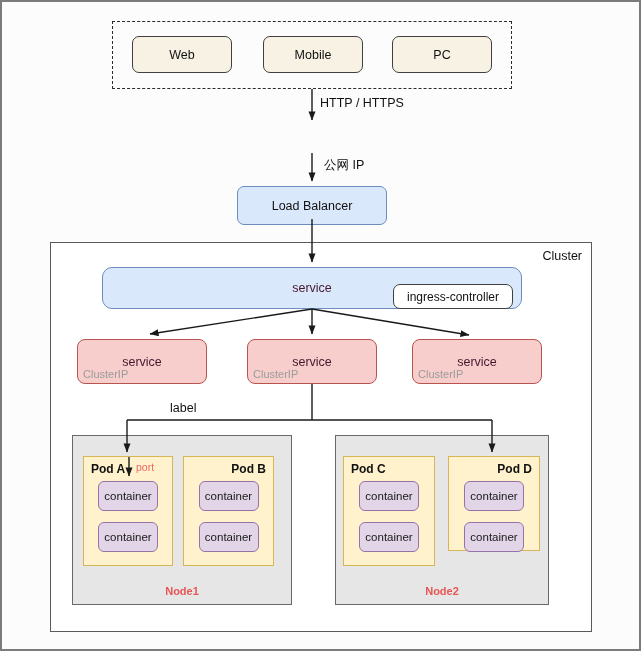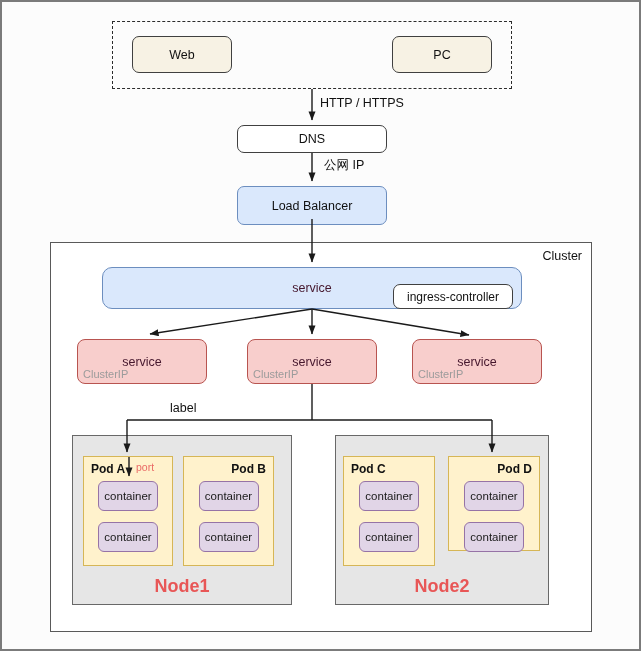--- a/index.html
+++ b/index.html
@@ -19,21 +19,21 @@
   .plain-box{background:#ffffff;border:1px solid #404040;}
   .blue-box{background:#DAE8FC;border:1px solid #6C8EBF;}
   .service-box{background:#F8CECC;border:1px solid #B85450;border-radius:8px;color:#45172D;}
   .service-sub{position:absolute;left:5px;bottom:3px;font-size:11px;color:#9b9b9b;}
   .cluster-box{background:#FFFFFF;border:1px solid #595959;}
   .cluster-label{position:absolute;top:6px;right:9px;font-size:12.5px;color:#111;}
   .ingress-box{background:#DAE8FC;border:1px solid #6C8EBF;border-radius:10px;color:#45172D;}
   .controller-box{background:#ffffff;border:1px solid #404040;border-radius:7px;color:#111;font-size:12px;}
   .node-box{background:#E6E6E6;border:1px solid #686868;}
   .node-label{position:absolute;left:0;right:0;bottom:7px;text-align:center;
-    font-weight:bold;font-size:18px;color:#E85656;}
+    font-weight:bold;font-size:11px;color:#E85656;}
   .pod-box{background:#FFF2CC;border:1px solid #D6B656;}
   .pod-label{position:absolute;top:5px;font-weight:bold;font-size:12px;color:#111;}
   .pod-label.left{left:7px;}
   .pod-label.right{right:7px;}
   .container-box{
     position:absolute;left:50%;transform:translateX(-50%);
     width:58px;height:28px;background:#E1D5E7;border:1px solid #9673A6;border-radius:6px;
     display:flex;align-items:center;justify-content:center;font-size:11.5px;color:#1a1a1a;
   }
   .edge-label{position:absolute;font-size:12.5px;color:#111;white-space:nowrap;}
@@ -44,29 +44,29 @@
 </style>
 </head>
 <body>
 
 <div class="canvas">
 
   <div class="abs dashed-group" style="left:110px;top:19px;width:400px;height:68px;"></div>
   <div class="abs box client-box" style="left:130px;top:34px;width:100px;height:37px;">
     <span>Web</span>
   </div>
+  <div class="abs box client-box" style="left:261px;top:34px;width:100px;height:37px;">
+    <span>Mobile</span>
+  </div>
   <div class="abs box client-box" style="left:390px;top:34px;width:100px;height:37px;">
     <span>PC</span>
   </div>
 
   <div class="edge-label" style="left:318px;top:94px;">HTTP / HTTPS</div>
 
-  <div class="abs box plain-box" style="left:235px;top:123px;width:150px;height:28px;">
-    <span>DNS</span>
-  </div>
   <div class="edge-label" style="left:322px;top:155px;">公网 IP</div>
 
   <div class="abs box blue-box" style="left:235px;top:184px;width:150px;height:39px;border-radius:7px;">
     <span>Load Balancer</span>
   </div>
 
   <div class="abs cluster-box" style="left:48px;top:240px;width:542px;height:390px;">
     <div class="cluster-label">Cluster</div>
   </div>
 

